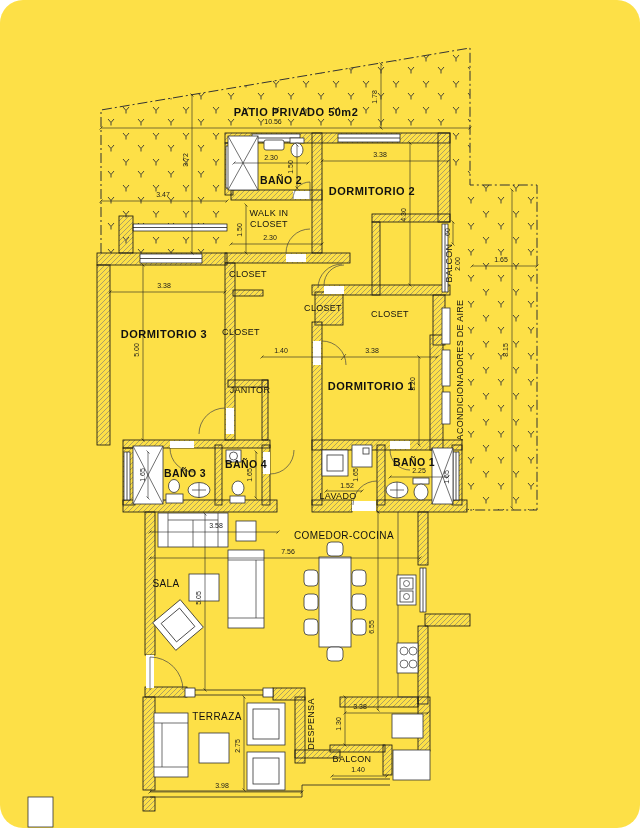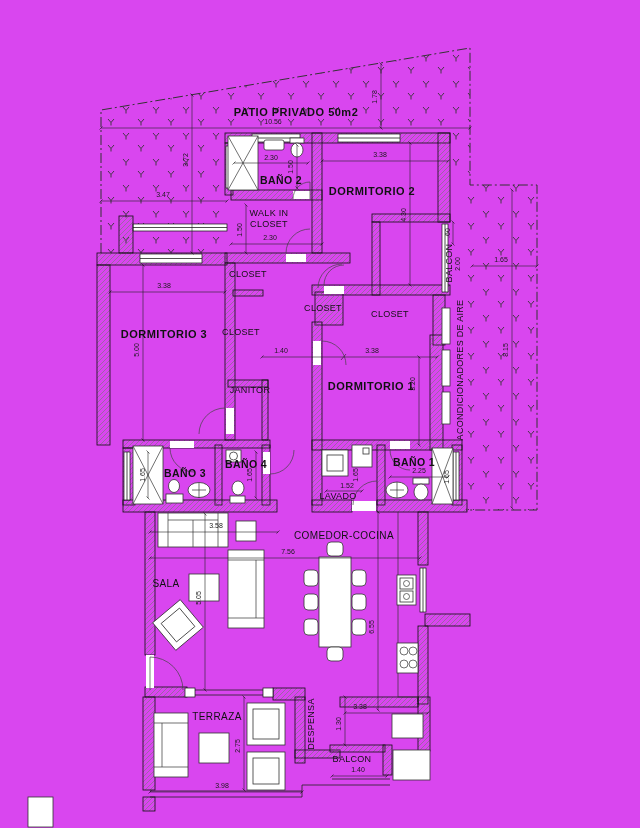--- a/index.html
+++ b/index.html
@@ -1,17 +1,17 @@
 <!DOCTYPE html>
 <html><head>
 <meta charset="utf-8">
 <style>
   html,body{margin:0;padding:0;background:#ffffff;}
-  .page{width:640px;height:828px;background:#d946ef;position:relative;overflow:hidden;
-        font-family:"Liberation Sans", sans-serif;}
+  .page{width:640px;height:828px;background:#fde047;position:relative;overflow:hidden;
+        font-family:"Liberation Sans", sans-serif;border-radius:23px;}
   svg{display:block}
   text{font-family:"Liberation Sans", sans-serif;fill:#111;}
   .room{font-size:11px;font-weight:bold;letter-spacing:.5px;}
   .room2{font-size:10.5px;font-weight:bold;letter-spacing:.4px;}
   .rsm{font-size:9px;letter-spacing:.3px;}
   .rmd{font-size:10px;letter-spacing:.4px;}
   .dim{font-size:7px;fill:#1a1a1a;}
   .w{fill:url(#hatch);stroke:#111;stroke-width:.8;}
   .win{fill:#fff;stroke:#111;stroke-width:.7;}
   .fx{fill:#fff;stroke:#333;stroke-width:.8;}

